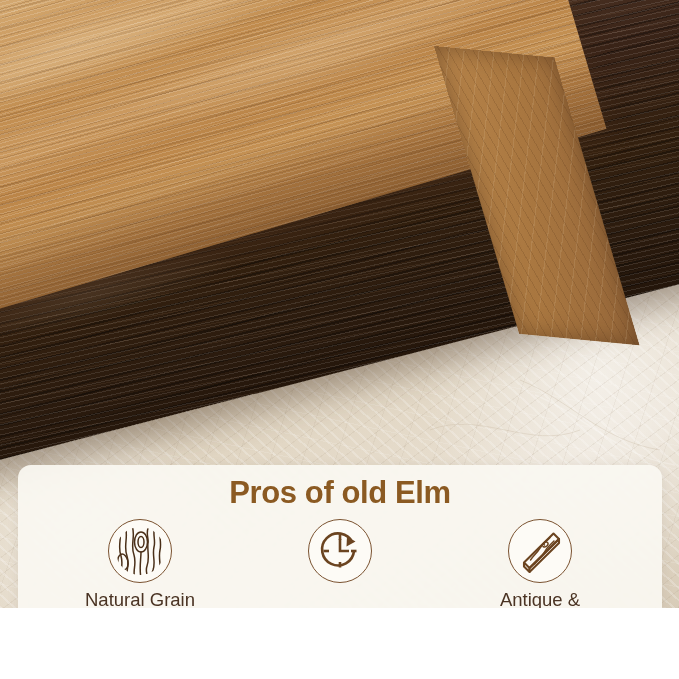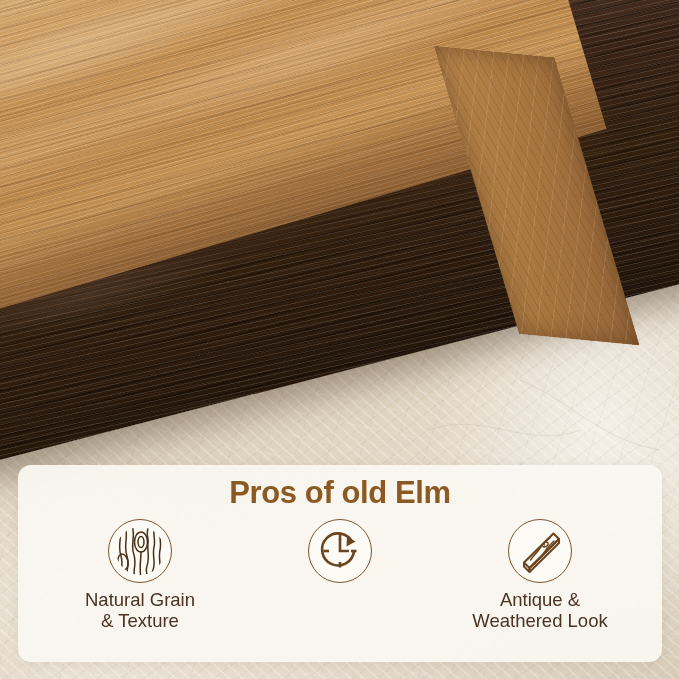--- a/index.html
+++ b/index.html
@@ -3,21 +3,21 @@
 <meta charset="utf-8">
 <style>
   * { box-sizing: border-box; margin: 0; padding: 0; }
   html, body {
     width: 679px; height: 679px;
     overflow: hidden;
     font-family: "Liberation Sans", sans-serif;
   }
   #stage {
     position: relative;
-    width: 679px; height: 679px;
+    width: 679px; height: 608px;
     background: #ded2bf;
     overflow: hidden;
   }
 
   
   .fabric {
     position: absolute; inset: 0;
     background:
       radial-gradient(ellipse 280px 200px at 78% 18%, rgba(255,255,255,.85), rgba(255,255,255,0) 70%),
       radial-gradient(ellipse 240px 300px at 88% 62%, rgba(255,255,255,.55), rgba(255,255,255,0) 72%),

